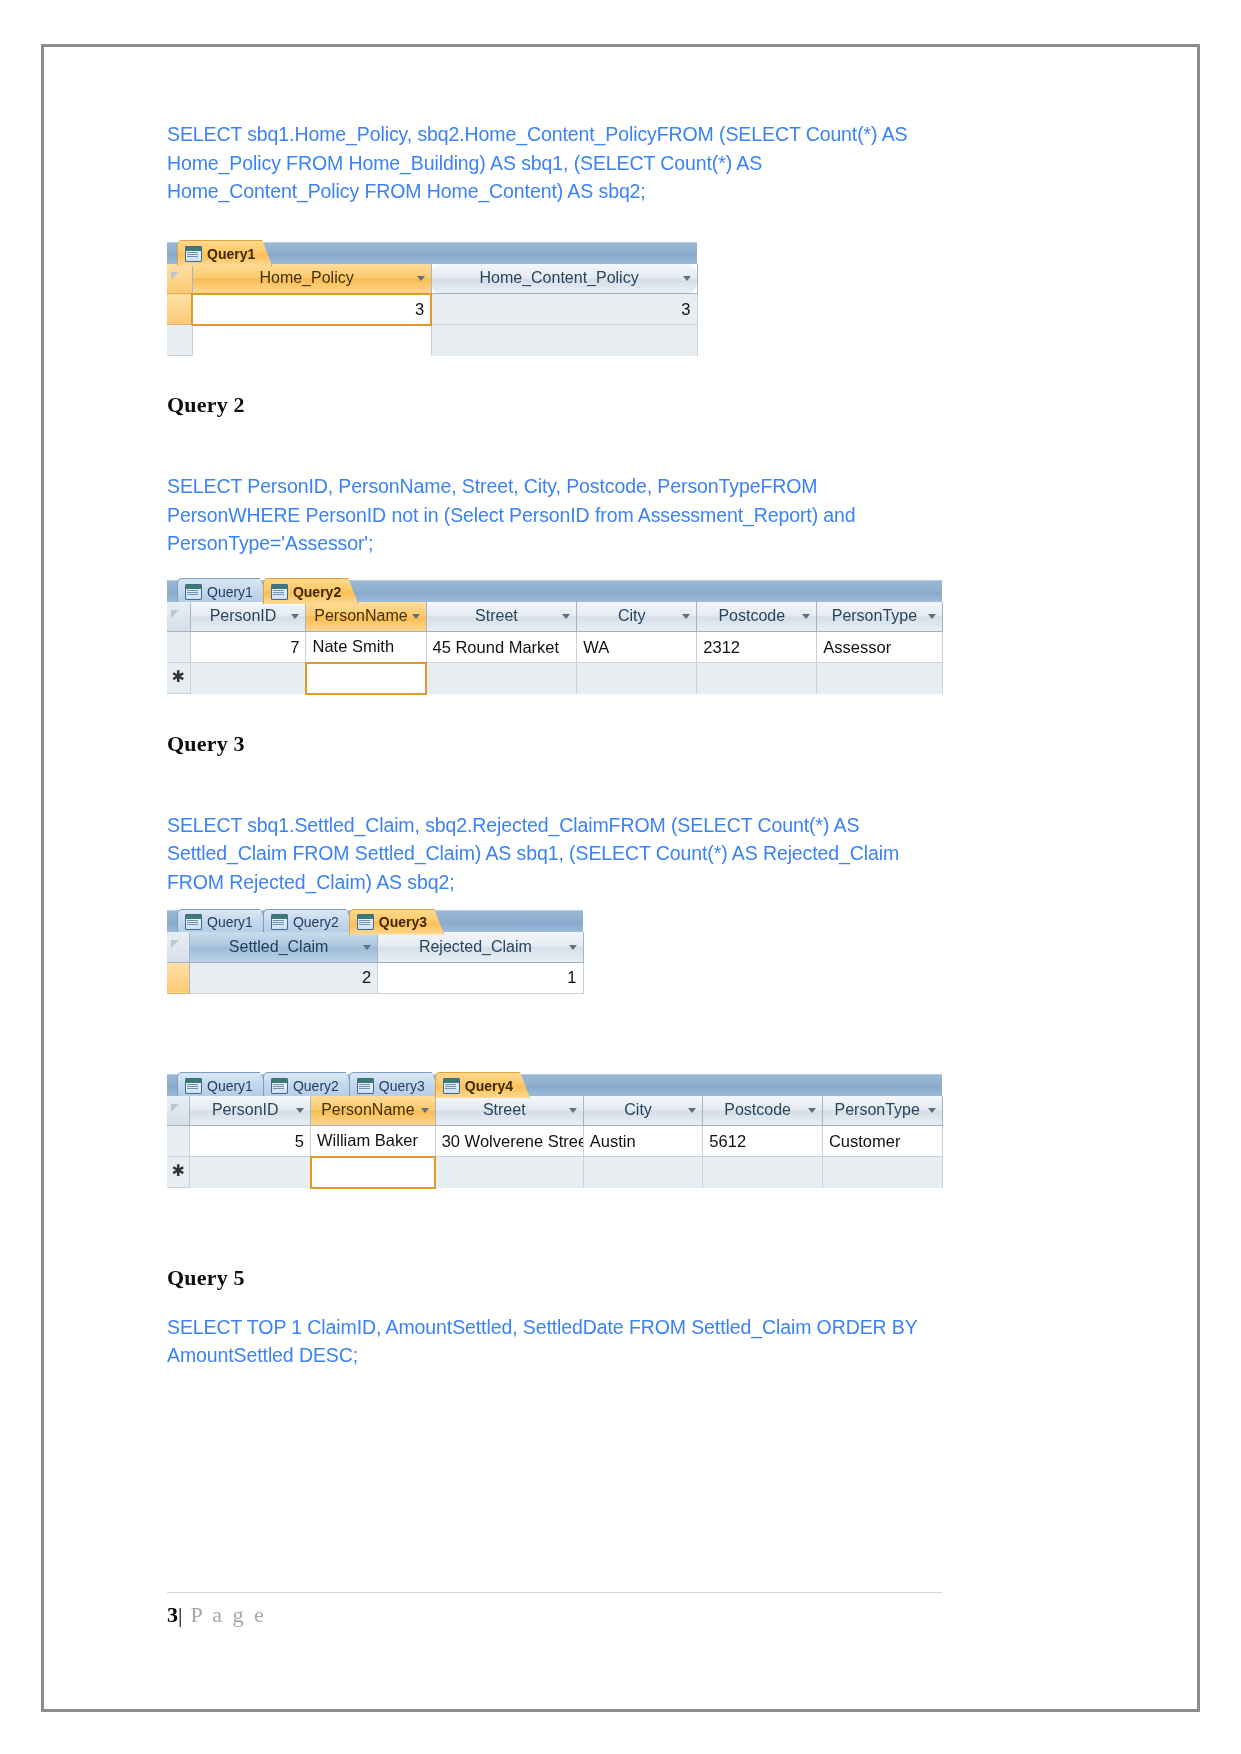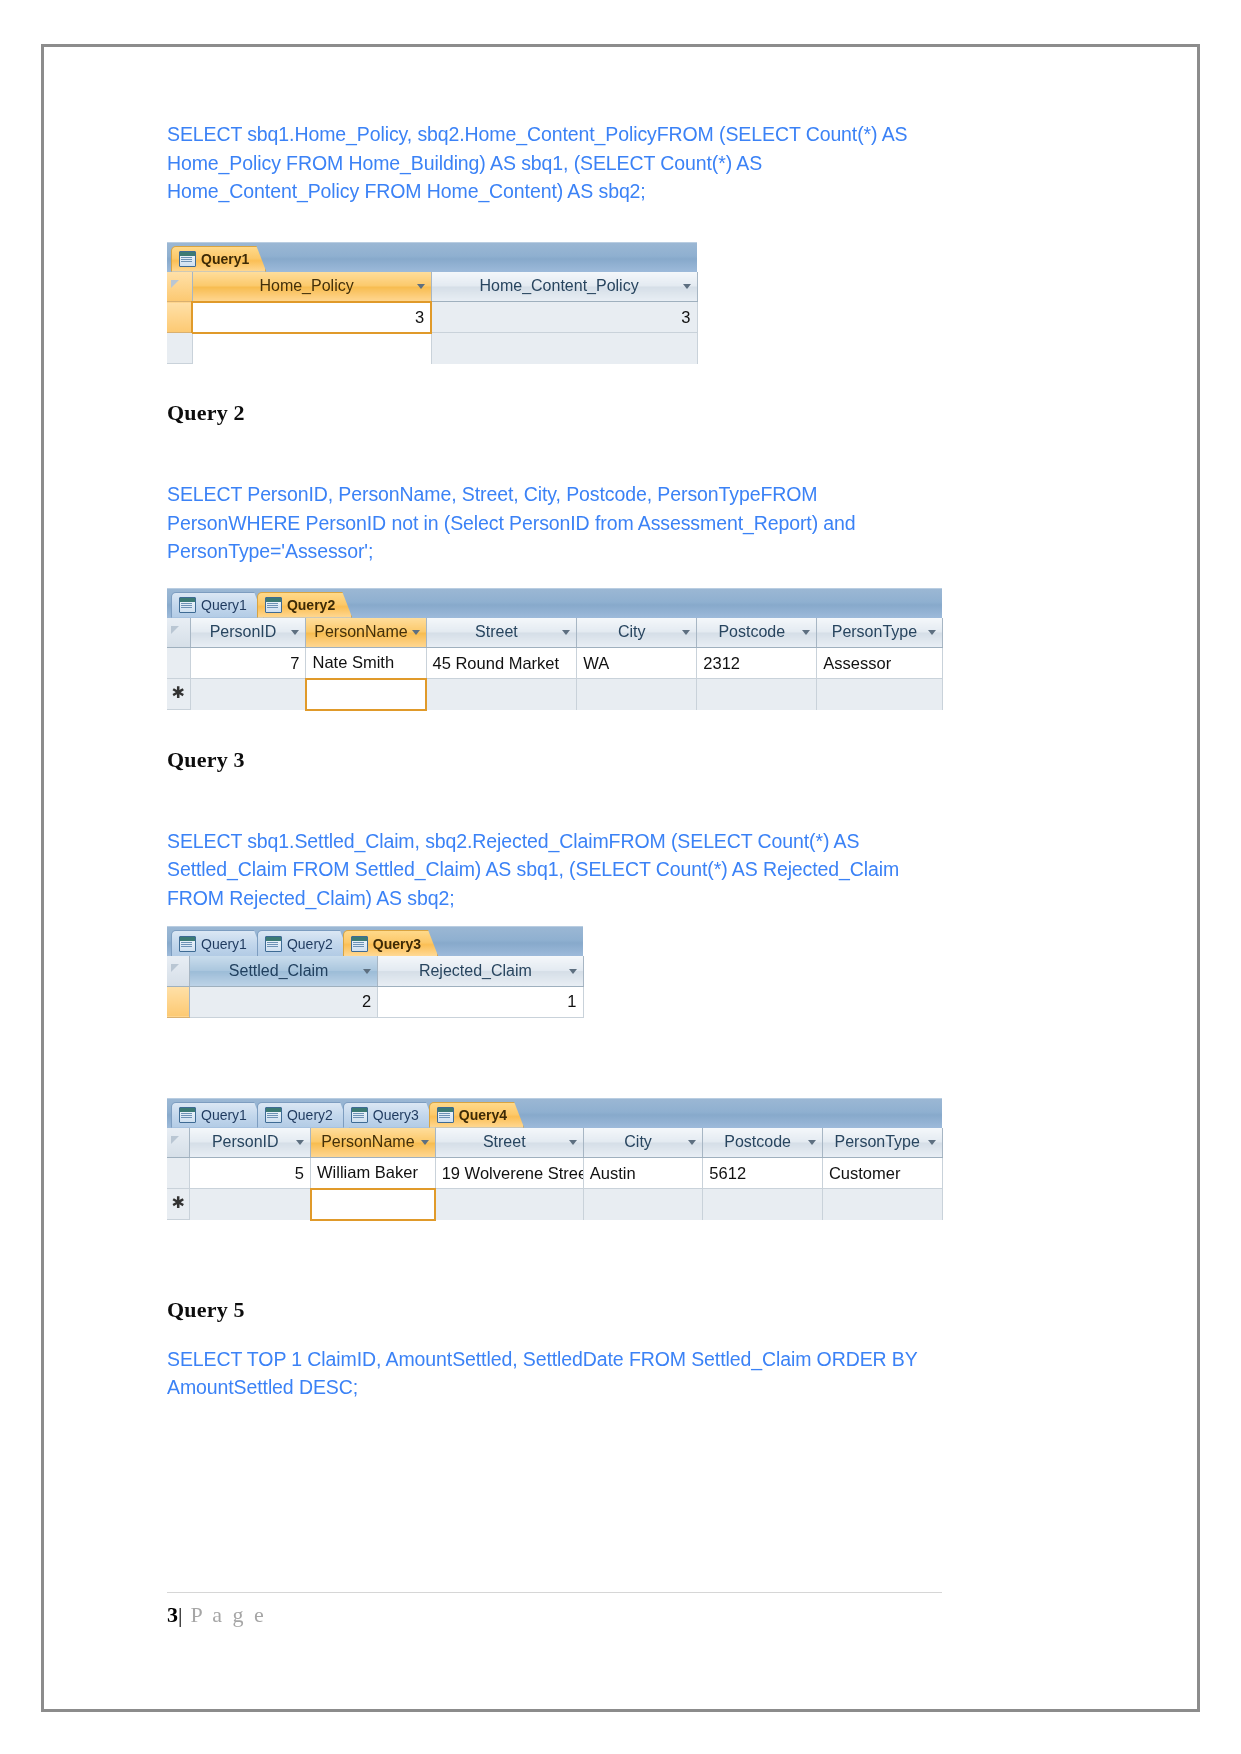--- a/index.html
+++ b/index.html
@@ -58,24 +58,24 @@
   .spacer-xs { height: 14px; }
 
   
   .access {
     position: relative;
     font-family: "Liberation Sans", sans-serif;
     background: #ffffff;
   }
   .tabbar {
     background: linear-gradient(to bottom, #9bb7d4 0%, #8fb0d0 45%, #87a9cb 55%, #9dbada 100%);
-    height: 30px;
+    height: 22px;
     display: flex;
-    align-items: flex-end;
-    padding-left: 4px;
+    align-items: center;
+    padding-left: 10px;
     box-sizing: border-box;
     border-top: 1px solid #b9cde1;
   }
   .tab {
     height: 26px;
     display: flex;
     align-items: center;
     gap: 5px;
     padding: 0 16px 0 7px;
     font-size: 14px;
@@ -257,21 +257,21 @@
       </div>
       <div class="grid">
         <div class="grid-row">
           <div class="rowsel orange">
             <span class="corner-tri"></span>
           </div>
           <div class="hcell sel-orange" style="width:215px;">
             <span>Home_Policy</span>
             <span class="arrow"></span>
           </div>
-          <div class="hcell" style="width:239px;">
+          <div class="hcell" style="width:239px;border-radius:11px;">
             <span>Home_Content_Policy</span>
             <span class="arrow"></span>
           </div>
         </div>
         <div class="grid-row">
           <div class="rowsel orange"></div>
           <div class="dcell num focus">3</div>
           <div class="dcell num shade">3</div>
         </div>
         <div class="grid-row">
@@ -455,21 +455,21 @@
           </div>
           <div class="hcell" style="width:117px;">
             <span>PersonType</span>
             <span class="arrow"></span>
           </div>
         </div>
         <div class="grid-row">
           <div class="rowsel plain"></div>
           <div class="dcell num">5</div>
           <div class="dcell">William Baker</div>
-          <div class="dcell">19 Wolverene Stree</div>
+          <div class="dcell">30 Wolverene Stree</div>
           <div class="dcell">Austin</div>
           <div class="dcell">5612</div>
           <div class="dcell">Customer</div>
         </div>
         <div class="grid-row">
           <div class="rowsel plain newrec">✱</div>
           <div class="dcell shade" style="border-bottom:none;"></div>
           <div class="dcell focus"></div>
           <div class="dcell shade" style="border-bottom:none;"></div>
           <div class="dcell shade" style="border-bottom:none;"></div>

